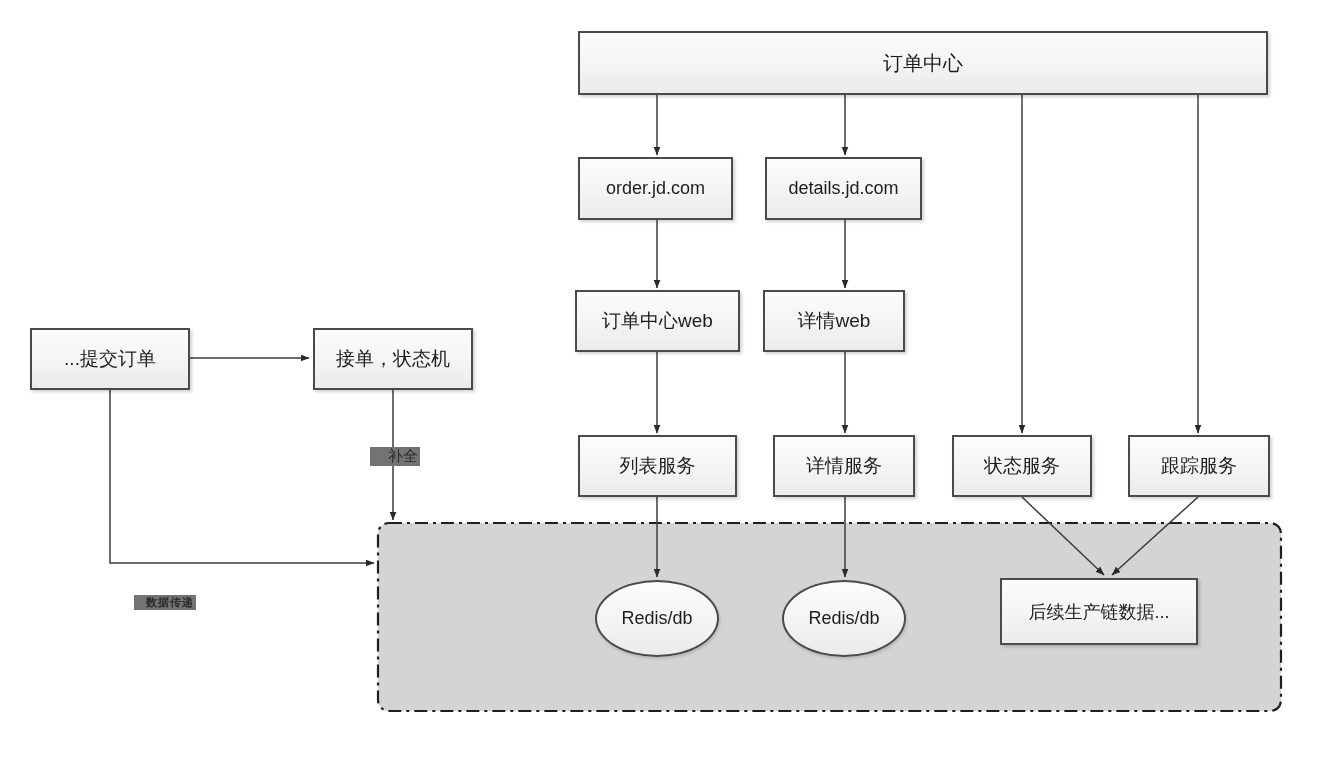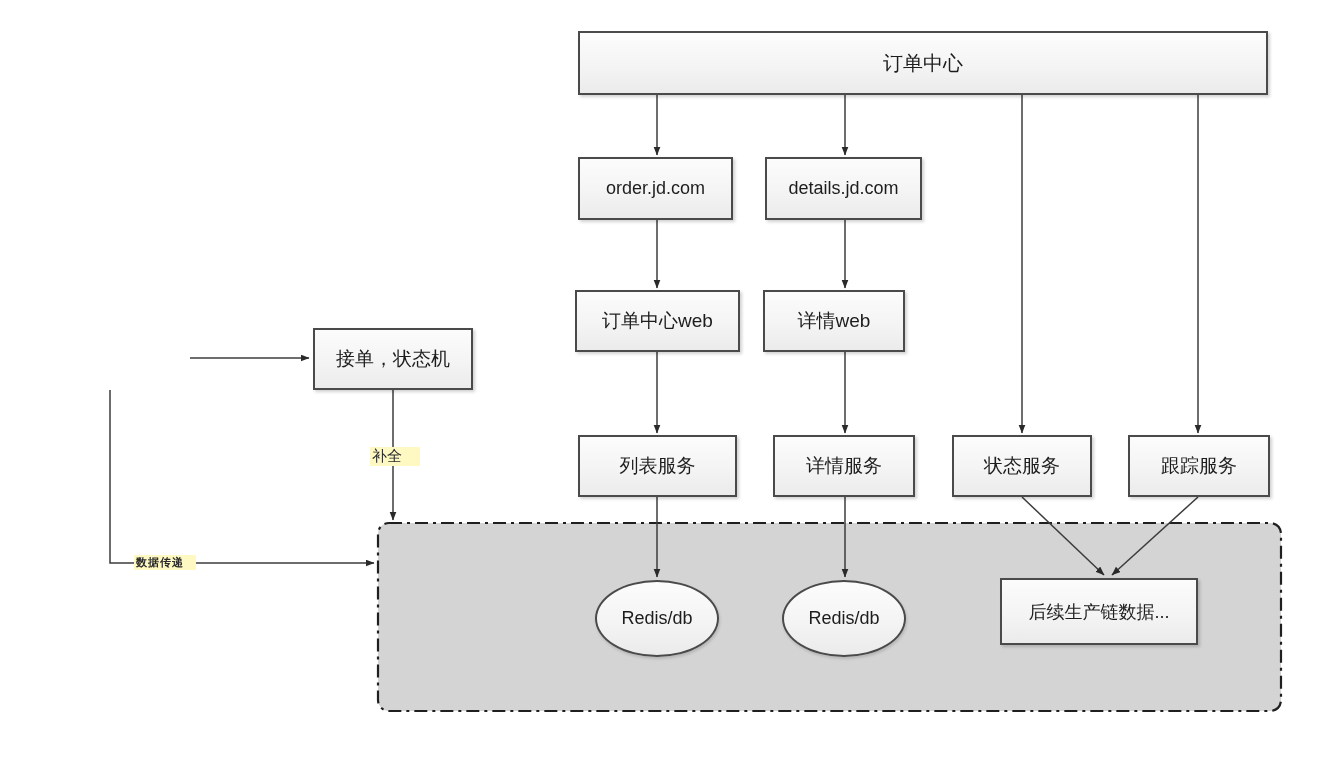--- a/index.html
+++ b/index.html
@@ -12,25 +12,25 @@
     position:absolute;z-index:2;box-sizing:border-box;
     display:flex;align-items:center;justify-content:center;
     background:linear-gradient(180deg,#fcfcfc 0%,#f4f4f4 55%,#ebebeb 100%);
     border:2px solid #4a4a4a;
     box-shadow:2px 2px 3px rgba(0,0,0,0.18);
     color:#1d1d1d;font-size:19px;text-align:center;white-space:nowrap;
   }
   .node.wide{font-size:20px;}
   .node.ellipse{border-radius:50%;font-size:18px;box-shadow:1px 2px 3px rgba(0,0,0,0.15);}
   .edge-label{
-    position:absolute;z-index:3;background:#fef9c3;color:#2a2a2a;
-    text-align:left;white-space:nowrap;padding:0 2px;
+    position:absolute;z-index:3;background:#737373;color:#2a2a2a;
+    text-align:right;white-space:nowrap;padding:0 2px;
   }
   .edge-label.complete{font-size:15px;}
-  .edge-label.transfer{font-size:11px;font-weight:bold;letter-spacing:1px;}
+  .edge-label.transfer{font-size:11px;font-weight:bold;letter-spacing:1px;margin-top:40px;}
 </style>
 </head>
 <body>
 
 <div class="canvas">
 
   <svg class="wires" width="1322" height="761" viewBox="0 0 1322 761">
     <defs>
       <marker id="arrow" markerWidth="10" markerHeight="8" refX="8.5" refY="3.5" orient="auto" markerUnits="userSpaceOnUse">
         <path d="M0,0 L9,3.5 L0,7 Z" fill="#2a2a2a"></path>
@@ -102,20 +102,23 @@
   </div>
 
   <div class="node ellipse" style="left:782px;top:580px;width:124px;height:77px">
     <span>Redis/db</span>
   </div>
 
   <div class="node" style="left:1000px;top:578px;width:198px;height:67px;font-size:18px">
     <span>后续生产链数据...</span>
   </div>
 
+  <div class="node" style="left:30px;top:328px;width:160px;height:62px">
+    <span>...提交订单</span>
+  </div>
 
   <div class="node" style="left:313px;top:328px;width:160px;height:62px">
     <span>接单，状态机</span>
   </div>
 
   <div class="edge-label complete" style="left:370px;top:447px;width:46px">补全</div>
 
   <div class="edge-label transfer" style="left:134px;top:555px;width:58px">数据传递</div>
 
 </div>

